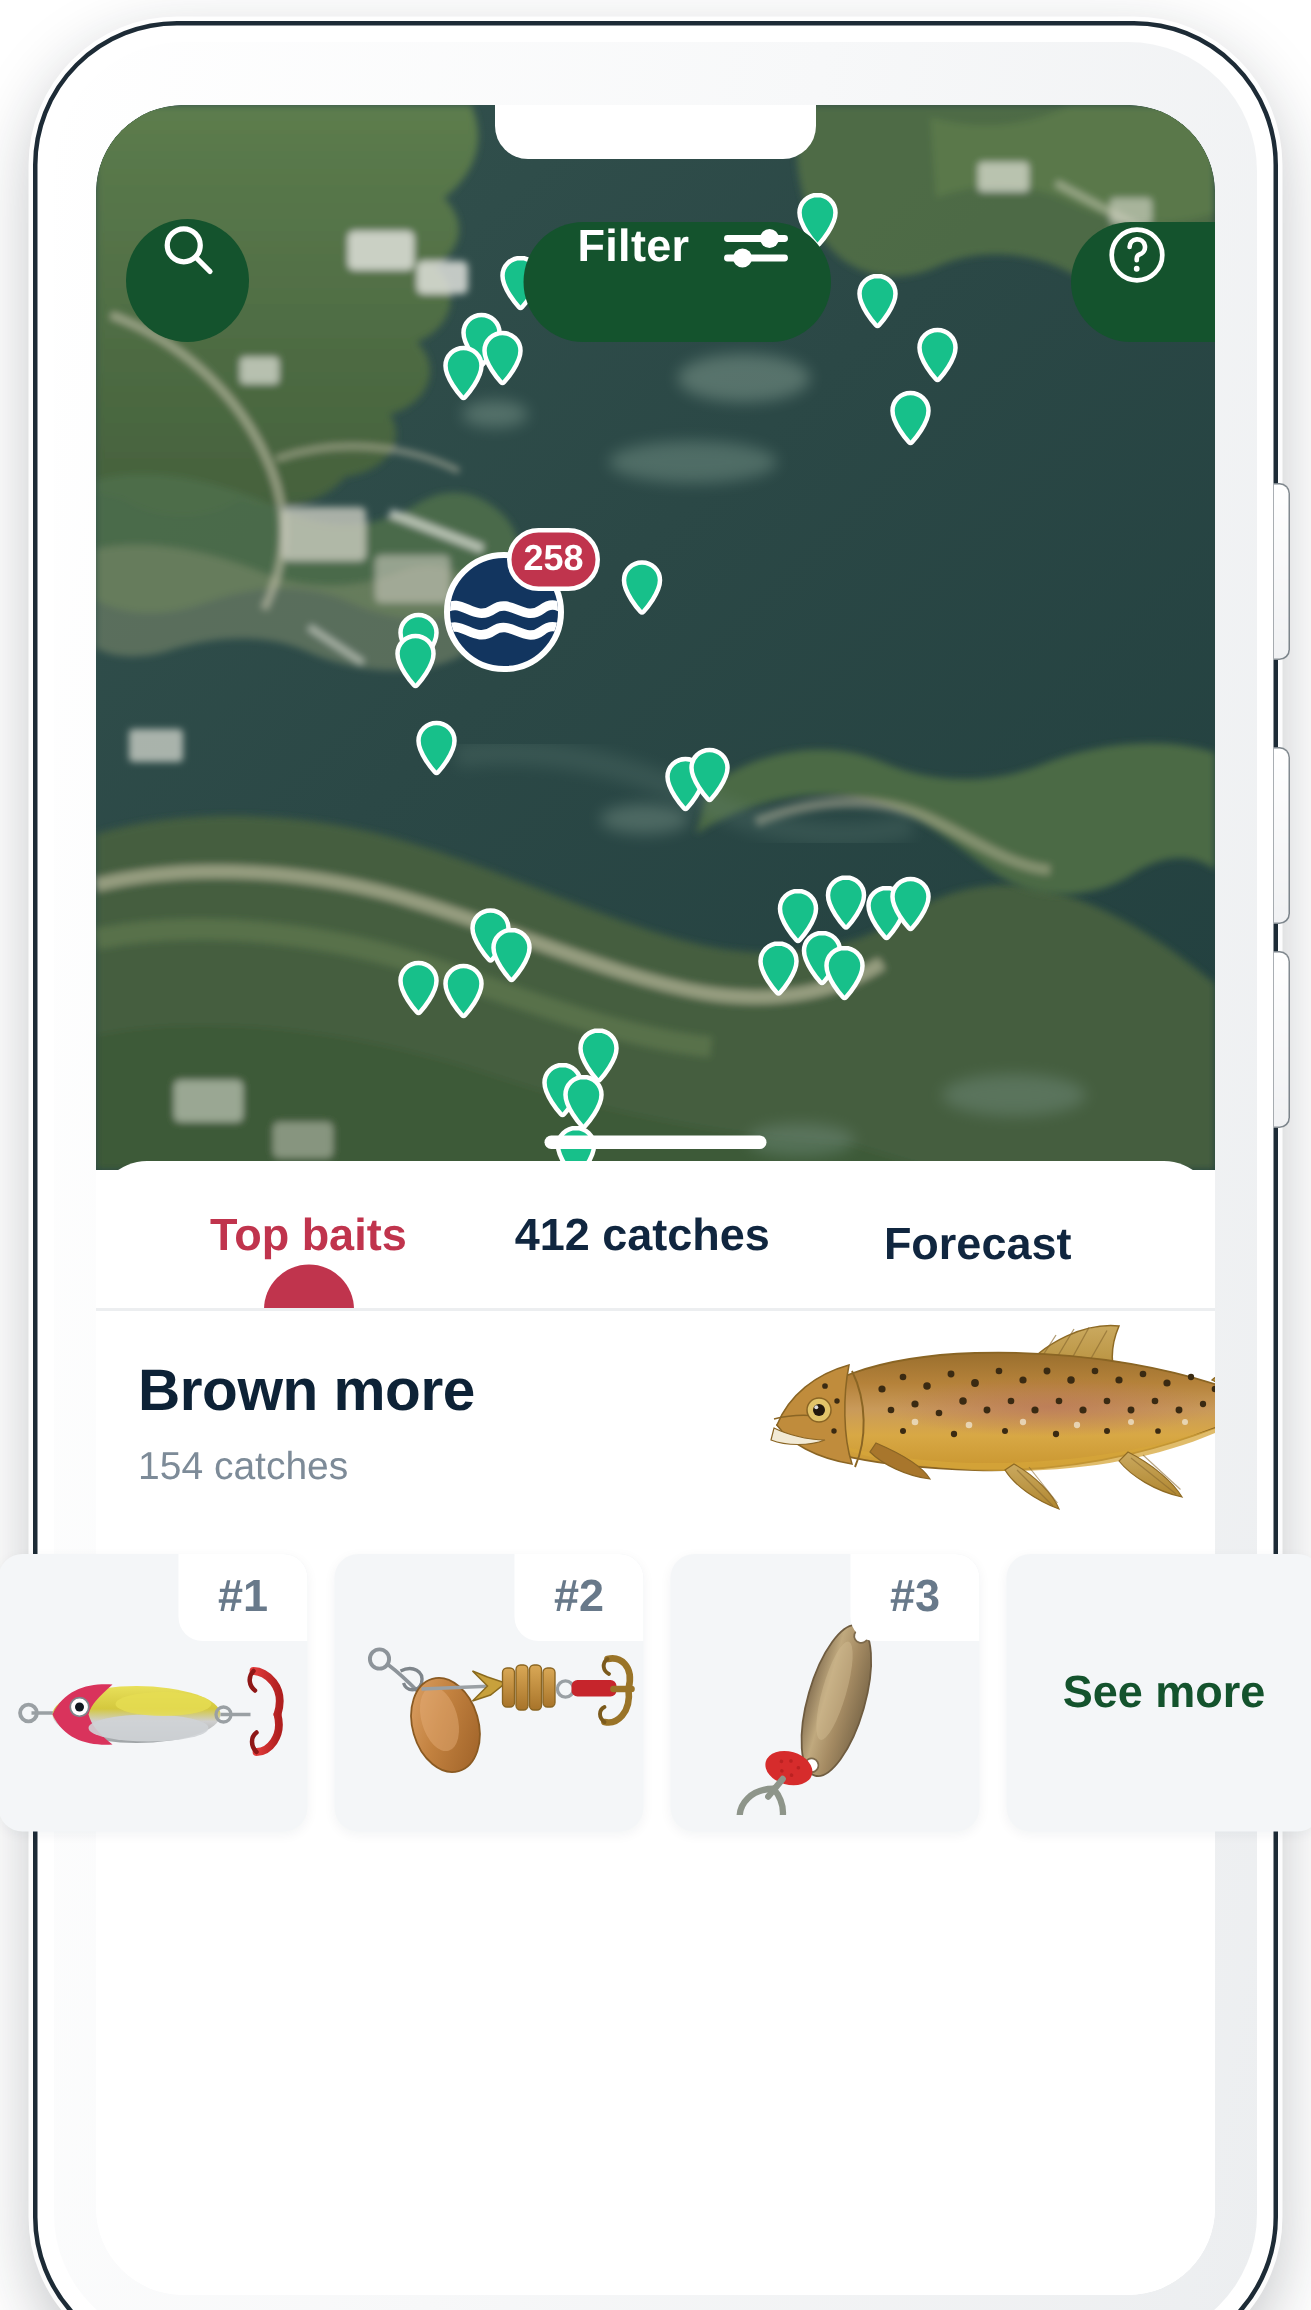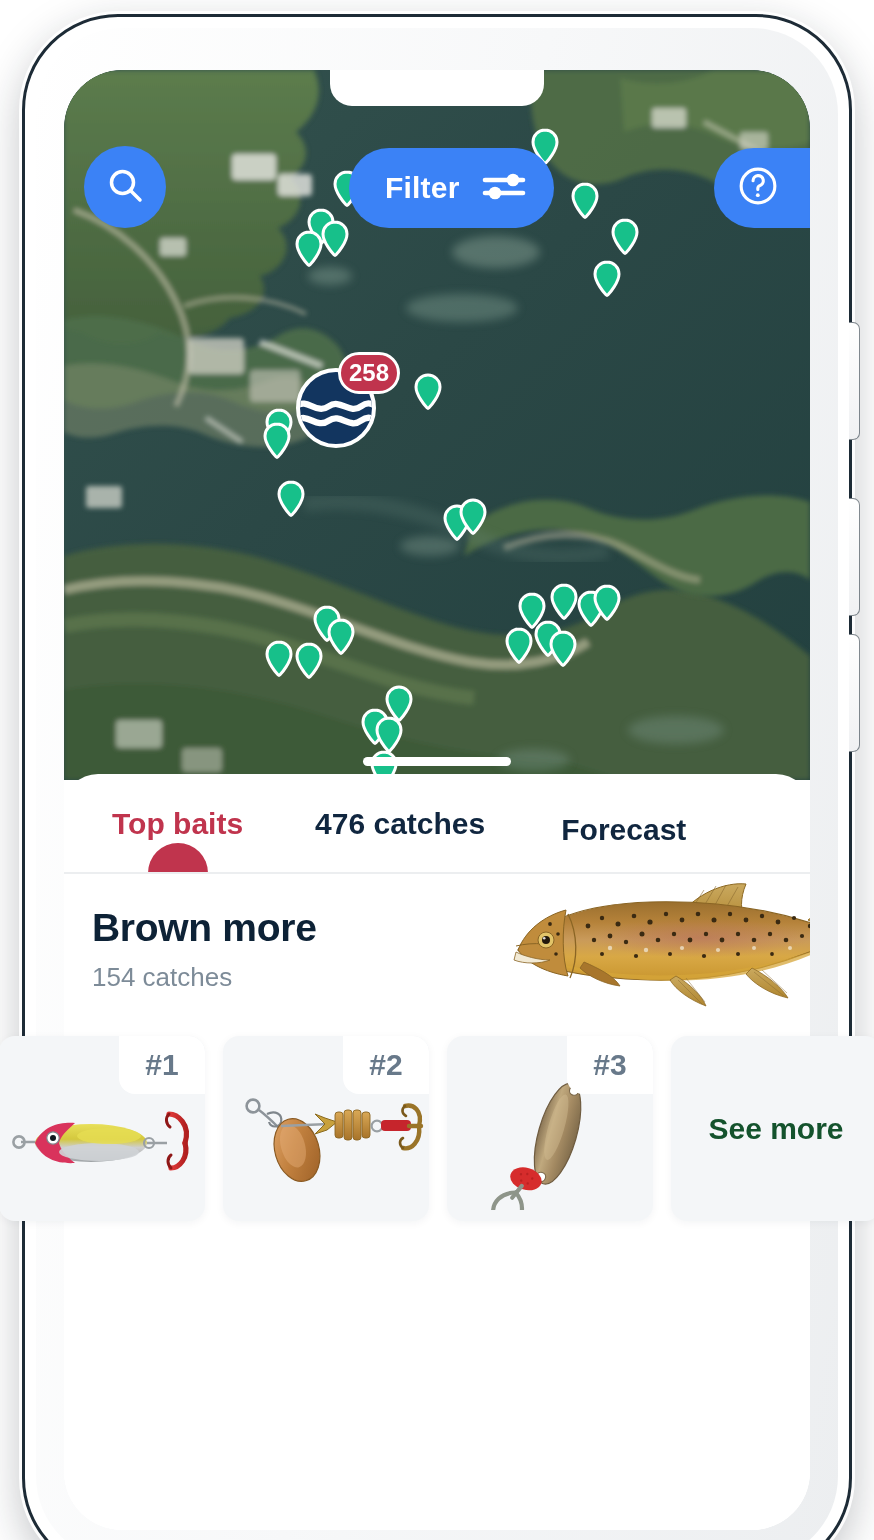--- a/index.html
+++ b/index.html
@@ -79,23 +79,23 @@
     top: -4px;
     width: 214px; height: 40px;
     background: #ffffff;
     border-radius: 0 0 22px 22px;
     z-index: 30;
   }
 
   
   .map-ctl { position: absolute; z-index: 22; }
   .pill-dark {
-    background: #3b82f6;
+    background: #14532d;
     color: #ffffff;
-    display: flex; align-items: center;
+    display: flex; align-items: flex-start;
     border-radius: 999px;
   }
   .search-btn {
     left: 20px; top: 76px;
     width: 82px; height: 82px;
     border-radius: 50%;
     justify-content: center;
   }
   .filter-btn {
     left: 285px; top: 78px;
@@ -173,21 +173,21 @@
     display: flex; align-items: center;
     padding: 0 28px;
     box-sizing: border-box;
   }
   .tab {
     font-size: 30px; font-weight: bold;
     color: #10263f;
     position: relative;
     white-space: nowrap;
   }
-  .tab.t1 { margin-left: 20px; }
+  .tab.t1 { margin-left: 48px; }
   .tab.t2 { margin-left: 72px; }
   .tab.t3 { margin-left: 76px; margin-top: 12px; }
   .tab.active { color: #c0344d; }
   .tab-ind {
     position: absolute;
     left: 50%; transform: translateX(-50%);
     bottom: -32px;
     width: 60px; height: 30px;
     border-radius: 30px 30px 0 0;
     background: #c0344d;
@@ -585,21 +585,21 @@
 
       <div class="notch"></div>
 
       <div class="sheet">
         <div class="tabs">
           <div class="tab t1 active">
             <span>Top baits</span>
             <span class="tab-ind"></span>
           </div>
           <div class="tab t2">
-            <span>476 catches</span>
+            <span>412 catches</span>
           </div>
           <div class="tab t3">
             <span>Forecast</span>
           </div>
           <div class="tabs-divider"></div>
         </div>
 
         <div class="species">
           <div class="species-name">Brown more</div>
           <div class="species-count">154 catches</div>

